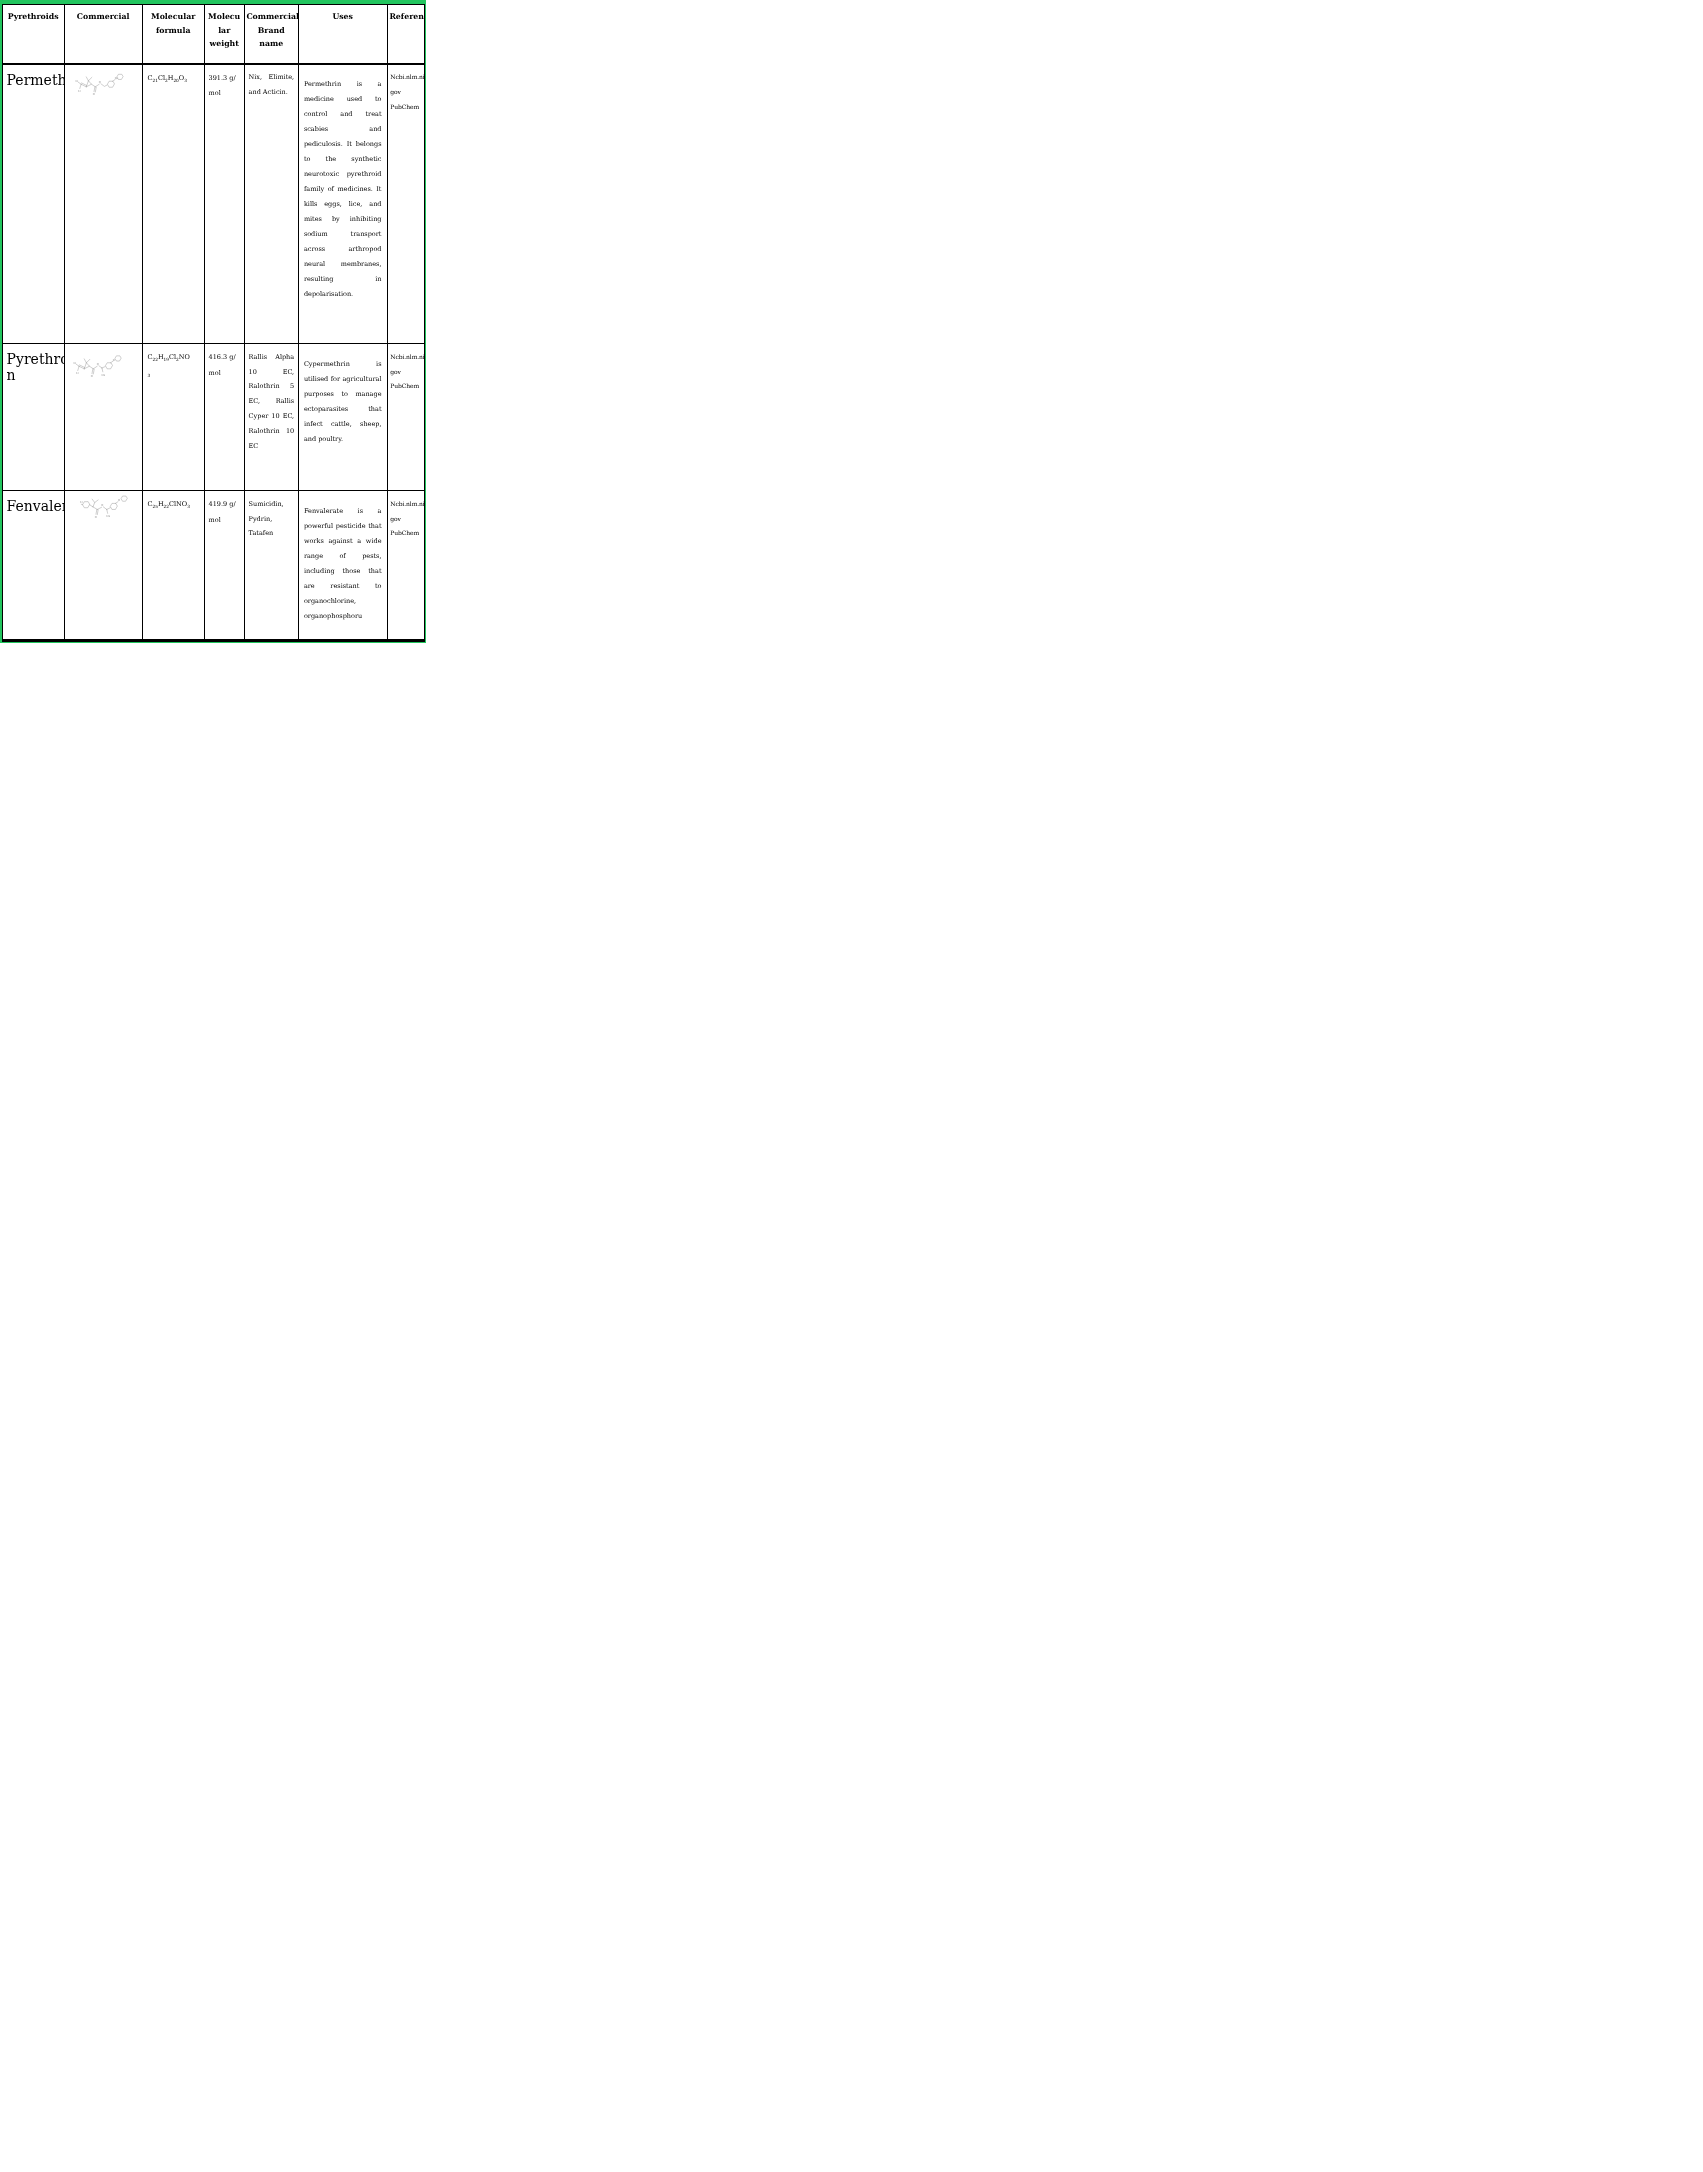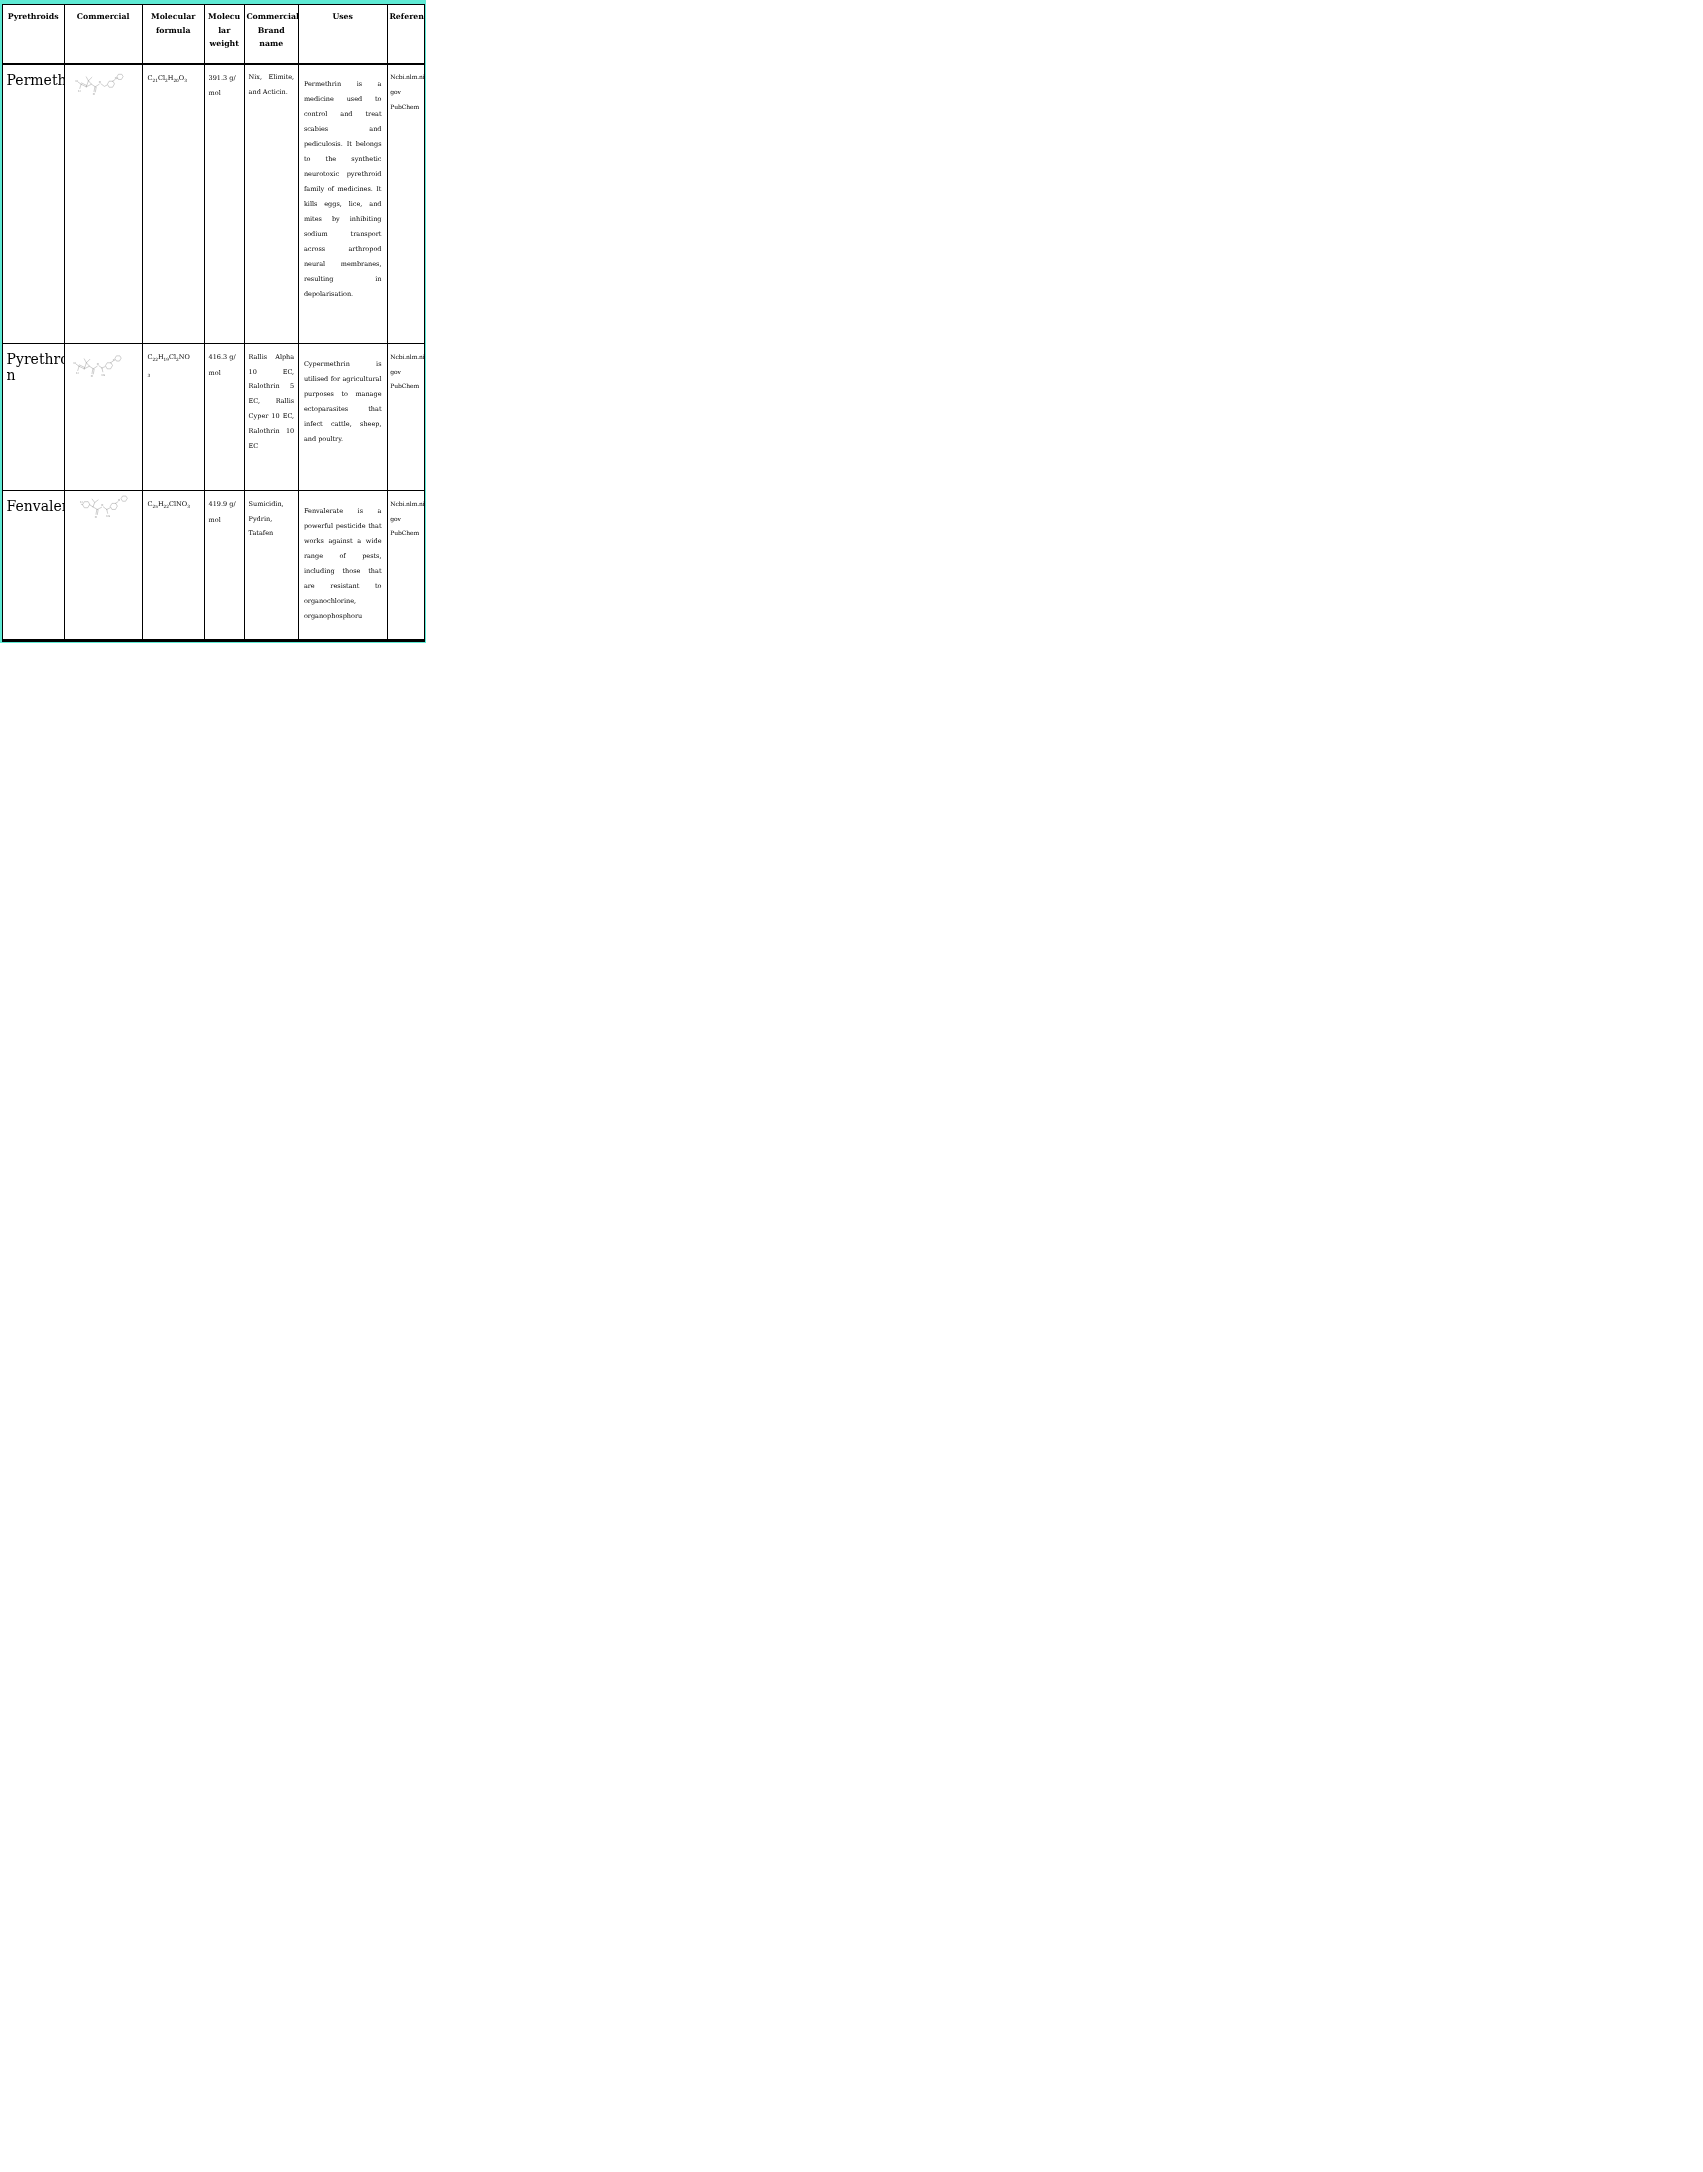--- a/index.html
+++ b/index.html
@@ -1,19 +1,19 @@
 <!DOCTYPE html>
 <html style="font-size:7px"><head>
 <meta charset="utf-8">
 <style>
   html,body{margin:0;padding:0;background:#ffffff;}
   .page{
     position:relative;
     width:426px;height:643px;
-    background:#5eead4;
+    background:#22c55e;
     overflow:hidden;
     font-family:"DejaVu Serif","Liberation Serif",serif;
     color:#000;
   }
   table.ptable{
     position:absolute;left:1.7px;top:4.3px;
     width:422px;
     border-collapse:collapse;
     table-layout:fixed;
   }

